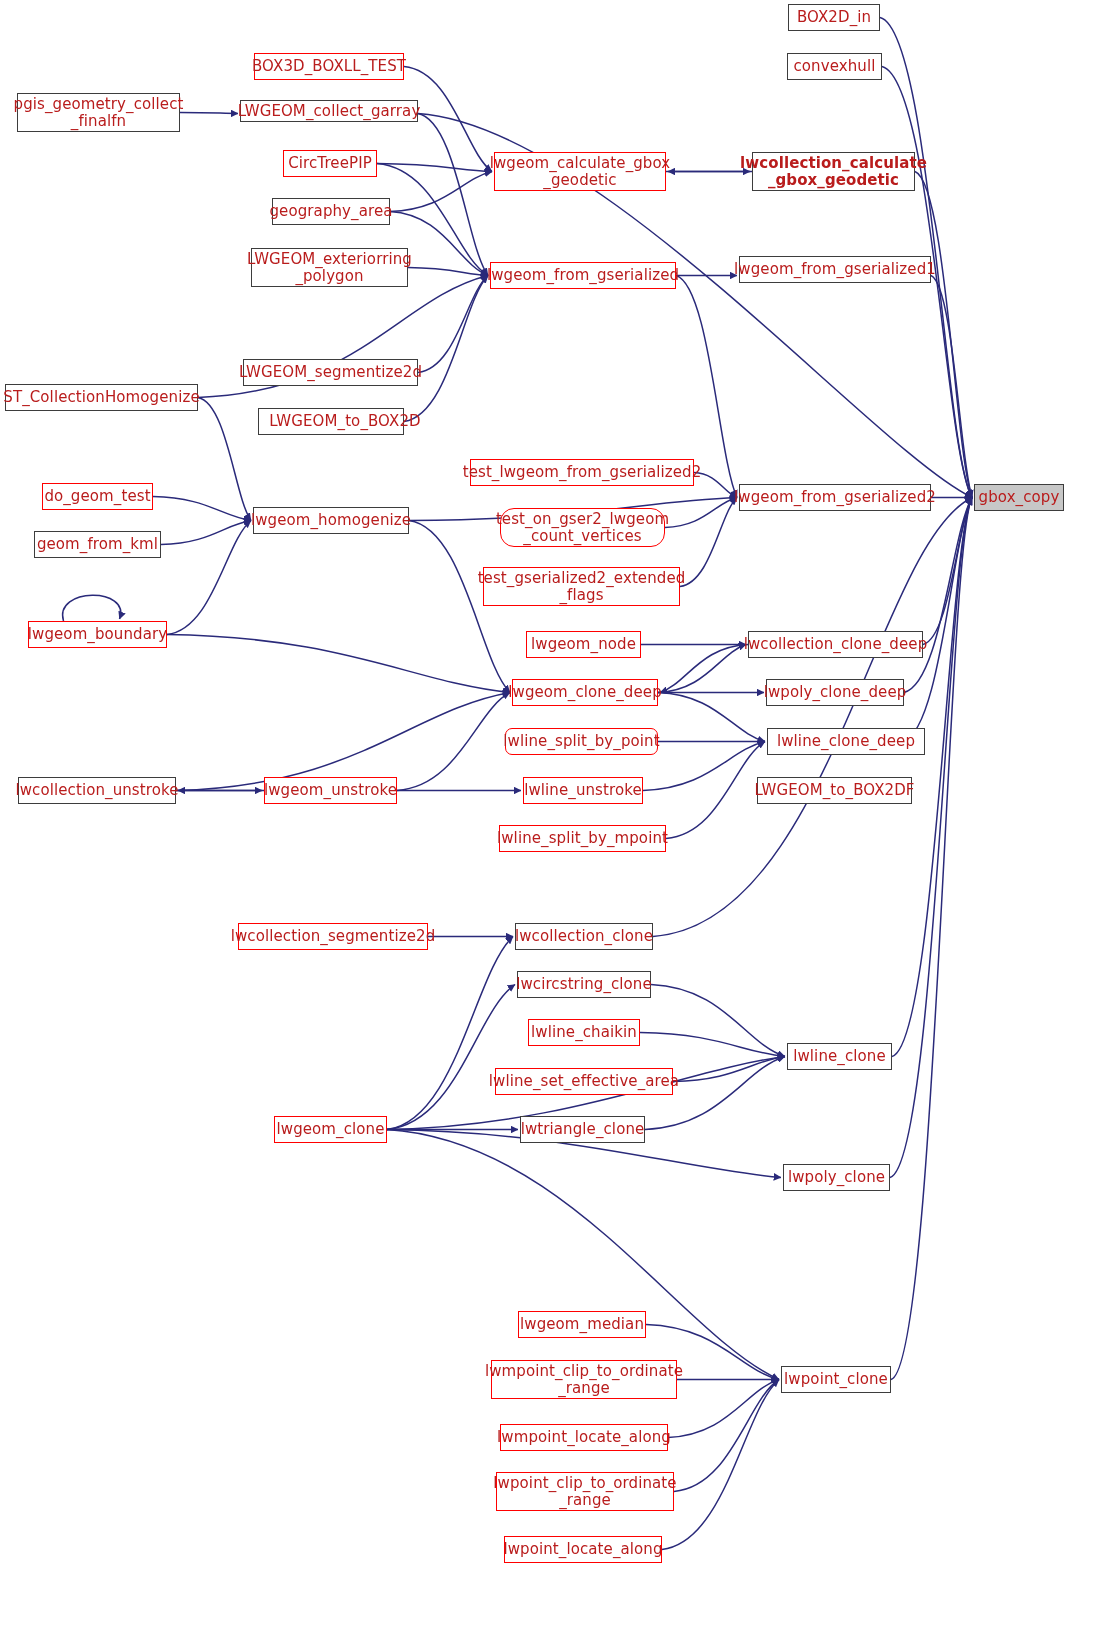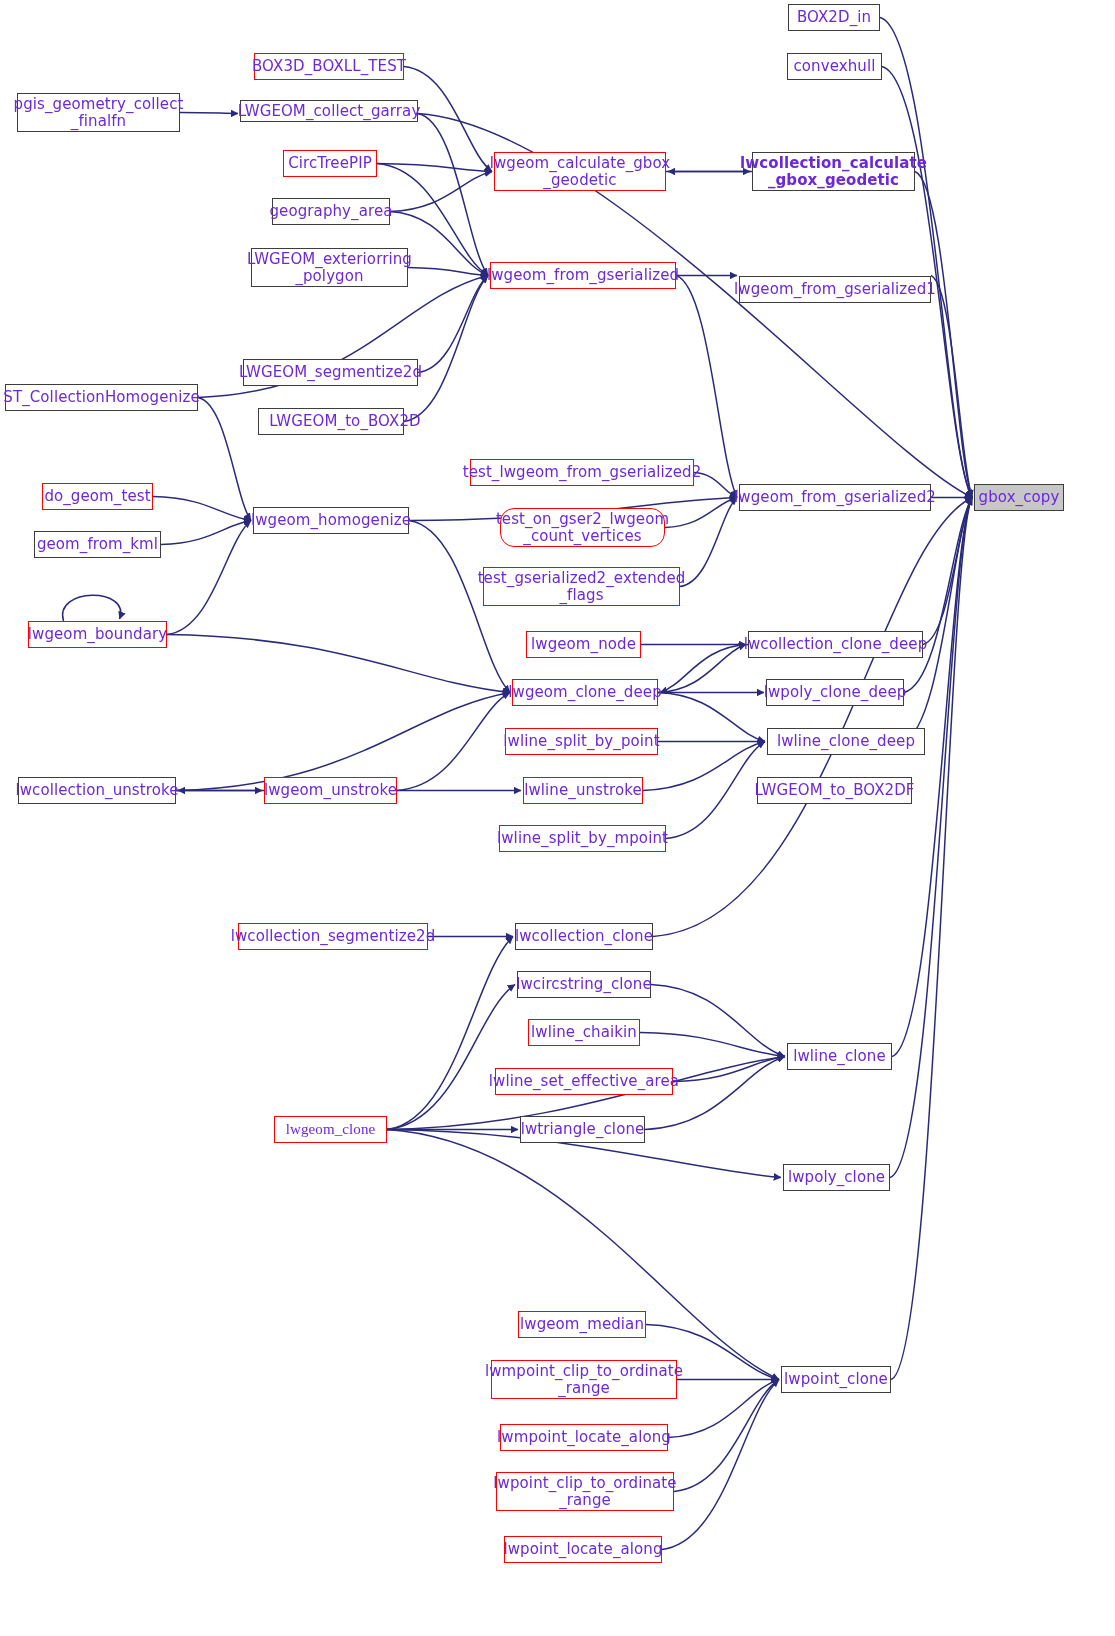--- a/index.html
+++ b/index.html
@@ -1,21 +1,21 @@
 <!DOCTYPE html>
 <html><head>
 <meta charset="utf-8">
 <style>
   html,body{margin:0;padding:0;background:#ffffff;}
   body{font-family:"DejaVu Sans","Liberation Sans",sans-serif;}
   #graph{position:relative;width:1115px;height:1636px;background:#fff;overflow:hidden;}
   #graph svg{position:absolute;left:0;top:0;width:1115px;height:1636px;}
   .nodebox{position:absolute;box-sizing:border-box;display:flex;align-items:center;
            justify-content:center;text-align:center;background:#fff;line-height:1.12;
-           font-size:15px;color:#6d28d9;letter-spacing:0.1px;}
+           font-size:15px;color:#b91c1c;letter-spacing:0.1px;}
   .nodebox.black{border:1.4px solid #3d3d3d;}
   .nodebox.red{border:1.6px solid #ff0000;}
   .nodebox.hl{border:1.4px solid #3d3d3d;background:#c7c7c7;}
   .nodebox span{display:block;padding:0 5px;white-space:pre-line;}
 </style>
 </head>
 <body>
 
 <div id="graph">
   <svg id="edges" viewBox="0 0 1115 1636" preserveAspectRatio="none">
@@ -147,21 +147,21 @@
         <span>lwgeom_calculate_gbox
 _geodetic</span>
       </div>
       <div class="nodebox black" style="left: 752px; top: 152px; width: 163px; height: 39px; font-weight: bold;">
         <span>lwcollection_calculate
 _gbox_geodetic</span>
       </div>
       <div class="nodebox red" style="left: 490px; top: 262px; width: 186px; height: 27px;">
         <span>lwgeom_from_gserialized</span>
       </div>
-      <div class="nodebox black" style="left: 739px; top: 276px; width: 192px; height: 27px;">
+      <div class="nodebox black" style="left: 739px; top: 256px; width: 192px; height: 27px;">
         <span>lwgeom_from_gserialized1</span>
       </div>
       <div class="nodebox black" style="left: 739px; top: 484px; width: 192px; height: 27px;">
         <span>lwgeom_from_gserialized2</span>
       </div>
       <div class="nodebox red" style="left: 470px; top: 459px; width: 224px; height: 27px;">
         <span>test_lwgeom_from_gserialized2</span>
       </div>
       <div class="nodebox red" style="left: 500px; top: 508px; width: 165px; height: 39px; border-radius: 14px;">
         <span>test_on_gser2_lwgeom
@@ -185,21 +185,21 @@
       </div>
       <div class="nodebox black" style="left: 748px; top: 631px; width: 175px; height: 27px;">
         <span>lwcollection_clone_deep</span>
       </div>
       <div class="nodebox red" style="left: 512px; top: 679px; width: 146px; height: 27px;">
         <span>lwgeom_clone_deep</span>
       </div>
       <div class="nodebox black" style="left: 766px; top: 679px; width: 138px; height: 27px;">
         <span>lwpoly_clone_deep</span>
       </div>
-      <div class="nodebox red" style="left: 505px; top: 728px; width: 153px; height: 27px;">
+      <div class="nodebox red" style="left: 505px; top: 728px; width: 153px; height: 27px; border-radius: 7px;">
         <span>lwline_split_by_point</span>
       </div>
       <div class="nodebox black" style="left: 767px; top: 728px; width: 158px; height: 27px;">
         <span>lwline_clone_deep</span>
       </div>
       <div class="nodebox red" style="left: 523px; top: 777px; width: 120px; height: 27px;">
         <span>lwline_unstroke</span>
       </div>
       <div class="nodebox black" style="left: 757px; top: 777px; width: 155px; height: 27px;">
         <span>LWGEOM_to_BOX2DF</span>
@@ -215,21 +215,21 @@
       </div>
       <div class="nodebox black" style="left: 517px; top: 971px; width: 134px; height: 27px;">
         <span>lwcircstring_clone</span>
       </div>
       <div class="nodebox red" style="left: 528px; top: 1019px; width: 112px; height: 27px;">
         <span>lwline_chaikin</span>
       </div>
       <div class="nodebox red" style="left: 495px; top: 1068px; width: 178px; height: 27px;">
         <span>lwline_set_effective_area</span>
       </div>
-      <div class="nodebox red" style="left: 274px; top: 1116px; width: 113px; height: 27px; font-family: Liberation Serif, serif;">
+      <div class="nodebox red" style="left: 274px; top: 1116px; width: 113px; height: 27px;">
         <span>lwgeom_clone</span>
       </div>
       <div class="nodebox black" style="left: 520px; top: 1116px; width: 125px; height: 27px;">
         <span>lwtriangle_clone</span>
       </div>
       <div class="nodebox black" style="left: 787px; top: 1043px; width: 105px; height: 27px;">
         <span>lwline_clone</span>
       </div>
       <div class="nodebox black" style="left: 783px; top: 1164px; width: 107px; height: 27px;">
         <span>lwpoly_clone</span>

